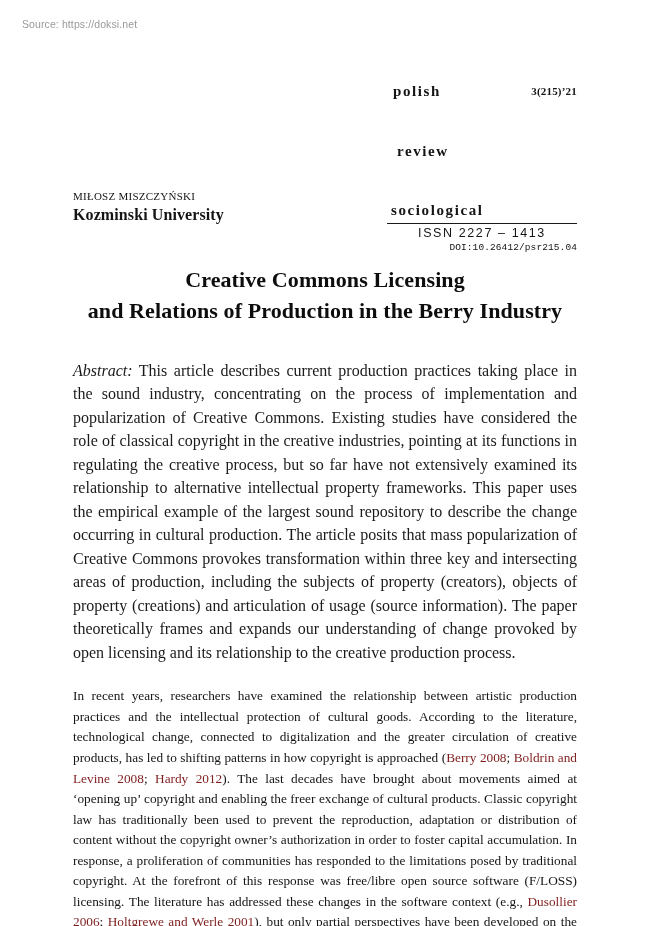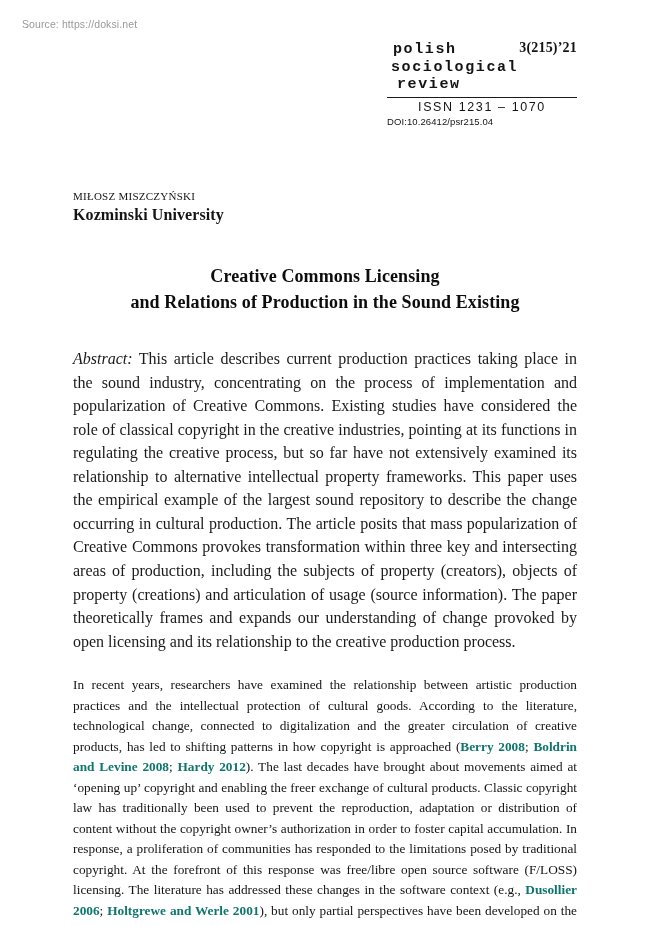--- a/index.html
+++ b/index.html
@@ -43,33 +43,34 @@
     width: 190px;
     text-align: left;
   }
   .mast-row {
     display: flex;
     align-items: baseline;
     justify-content: space-between;
     padding-left: 6px;
   }
   .mast-word {
-    font-family: Liberation Mono, monospace;
+    font-family: Liberation Serif, serif;
     font-size: 15px;
     font-weight: 700;
     letter-spacing: 1.6px;
     line-height: 1.18;
     color: #141414;
     white-space: nowrap;
+    margin-top: 42px;
   }
   .mast-word.indent1 { padding-left: 4px; }
   .mast-word.indent2 { padding-left: 10px; }
   .mast-issue {
     font-family: "Liberation Serif", "DejaVu Serif", serif;
-    font-size: 14px;
+    font-size: 11px;
     font-weight: 600;
     letter-spacing: 0.2px;
     color: #141414;
     white-space: nowrap;
     padding-left: 14px;
     position: relative;
     top: -1px;
   }
   .mast-rule {
     border-top: 1.4px solid #1a1a1a;
@@ -78,27 +79,27 @@
   }
   .mast-issn {
     font-family: "Liberation Sans", "DejaVu Sans", sans-serif;
     font-size: 12.5px;
     letter-spacing: 1.6px;
     color: #141414;
     white-space: nowrap;
     text-align: center;
   }
   .mast-doi {
-    font-family: Liberation Sans, sans-serif;
+    font-family: Liberation Mono, monospace;
     font-size: 9.5px;
     letter-spacing: 0.1px;
     color: #141414;
     white-space: nowrap;
     margin-top: 2px;
-    text-align: left;
+    text-align: right;
   }
 
   
   .content {
     position: absolute;
     left: 73px;
     top: 0;
     width: 504px;
   }
 
@@ -115,21 +116,21 @@
     line-height: 1.38;
     color: #141414;
     font-weight: bold;
   }
 
   .title-block {
     margin-top: 38px;
     text-align: center;
   }
   .title-line {
-    font-size: 18px;
+    font-size: 22px;
     font-weight: 700;
     line-height: 1.42;
     letter-spacing: 0.1px;
     color: #0d0d0d;
   }
 
   .abstract-block {
     margin-top: 32px;
     font-size: 16px;
     line-height: 1.47;
@@ -158,51 +159,51 @@
   }
 
   .body-paragraph {
     margin-top: 22px;
     font-size: 13.3px;
     line-height: 1.545;
     text-align: justify;
     color: #141414;
     hyphens: none;
   }
-  .cite { color: #0f766e; font-weight: bold; }
+  .cite { color: #7f1d1d; }
 </style>
 </head>
 <body>
 
 <div class="page">
 
   <div class="source-line">Source: https://doksi.net</div>
 
   <div class="masthead">
     <div class="mast-row">
       <span class="mast-word">polish</span>
       <span class="mast-issue">3(215)’21</span>
     </div>
+    <div class="mast-word indent2">review</div>
     <div class="mast-word indent1">sociological</div>
-    <div class="mast-word indent2">review</div>
     <div class="mast-rule"></div>
-    <div class="mast-issn">ISSN 1231 – 1070</div>
+    <div class="mast-issn">ISSN 2227 – 1413</div>
     <div class="mast-doi">DOI:10.26412/psr215.04</div>
   </div>
 
   <div class="content">
 
     <div class="author-block">
       <div class="author-name">MIŁOSZ MISZCZYŃSKI</div>
       <div class="author-affil">Kozminski University</div>
     </div>
 
     <div class="title-block">
       <div class="title-line">Creative Commons Licensing</div>
-      <div class="title-line">and Relations of Production in the Sound Existing</div>
+      <div class="title-line">and Relations of Production in the Berry Industry</div>
     </div>
 
     <div class="abstract-block">
       <span class="abstract-label">Abstract:</span><span> This article describes current production practices taking place in the sound industry, concentrating on the process of implementation and popularization of Creative Commons. Existing studies have considered the role of classical copyright in the creative industries, pointing at its functions in regulating the creative process, but so far have not extensively examined its relationship to alternative intellectual property frameworks. This paper uses the empirical example of the largest sound repository to describe the change occurring in cultural production. The article posits that mass popularization of Creative Commons provokes transformation within three key and intersecting areas of production, including the subjects of property (creators), objects of property (creations) and articulation of usage (source information). The paper theoretically frames and expands our understanding of change provoked by open licensing and its relationship to the creative production process.</span>
     </div>
 
 
 
     <div class="body-paragraph">
       <span>In recent years, researchers have examined the relationship between artistic production practices and the intellectual protection of cultural goods. According to the literature, technological change, connected to digitalization and the greater circulation of creative products, has led to shifting patterns in how copyright is approached (</span><span class="cite">Berry 2008</span><span>; </span><span class="cite">Boldrin and Levine 2008</span><span>; </span><span class="cite">Hardy 2012</span><span>). The last decades have brought about movements aimed at ‘opening up’ copyright and enabling the freer exchange of cultural products. Classic copyright law has traditionally been used to prevent the reproduction, adaptation or distribution of content without the copyright owner’s authorization in order to foster capital accumulation. In response, a proliferation of communities has responded to the limitations posed by traditional copyright. At the forefront of this response was free/libre open source software (F/LOSS) licensing. The literature has addressed these changes in the software context (e.g., </span><span class="cite">Dusollier 2006</span><span>; </span><span class="cite">Holtgrewe and Werle 2001</span><span>), but only partial perspectives have been developed on the actual influence of these shifts on intellectual property law and artistic production. This paper introduces a theoretical perspective to the shifts provoked by alternative approaching of copyright in creative industries by examining a framework intended to open cultural production: the Creative Commons (CC). The CC framework proposes an alternative approach to intellectual property protection, giving it an important role in resisting current copyright practice, while enabling new models of collaboration.</span>

